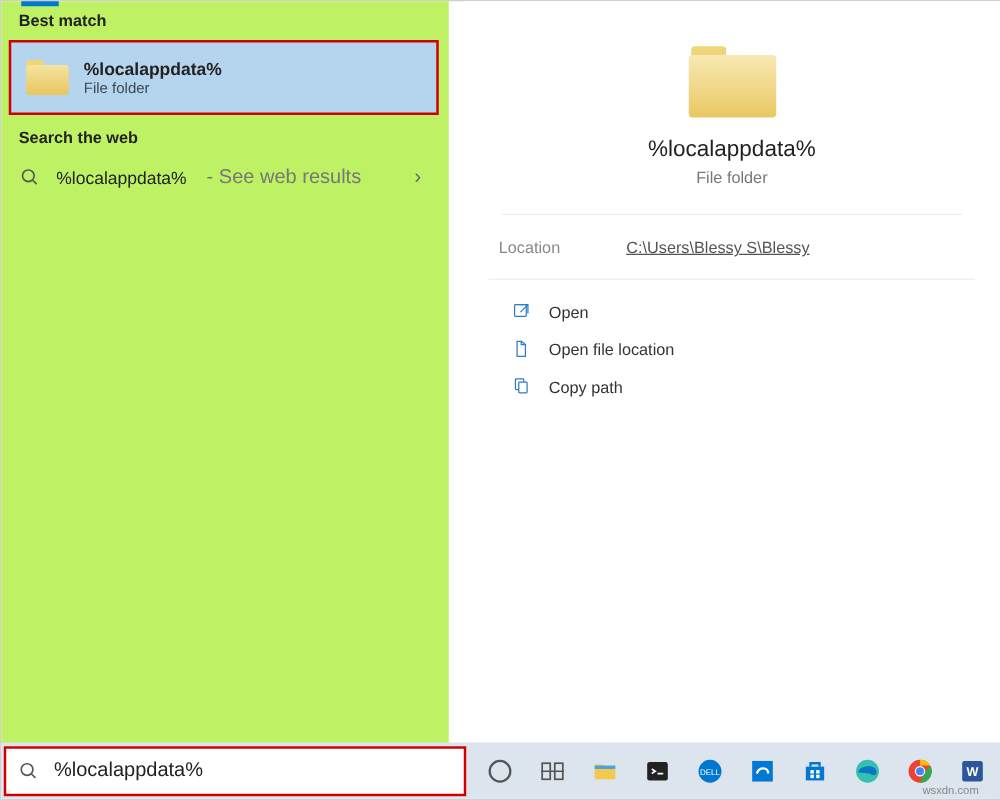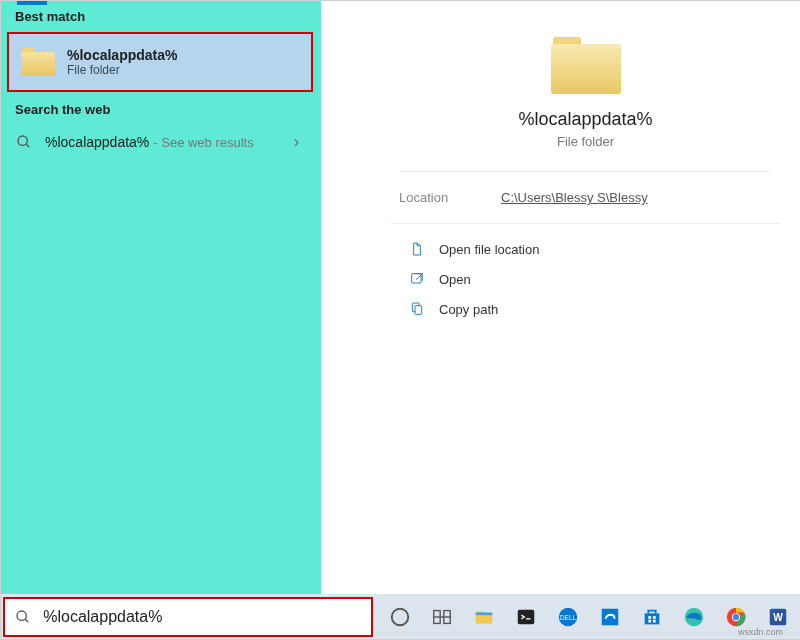--- a/index.html
+++ b/index.html
@@ -17,22 +17,22 @@
   .window {
     position: absolute;
     top: 0; left: 0;
     width: 800px; height: 640px;
     background: #fff;
     border: 1px solid #d0d0d0;
   }
   .left-pane {
     position: absolute;
     top: 0; left: 0;
-    width: 320px; height: 594px;
-    background: #5eead4;
+    width: 358px; height: 594px;
+    background: #bef264;
   }
   .right-pane {
     position: absolute;
     top: 0; left: 370px;
     width: 429px; height: 594px;
     background: #fff;
   }
   .accent-bar {
     position: absolute;
     top: 0; left: 16px;
@@ -85,21 +85,21 @@
     align-items: center;
     padding: 10px 14px;
   }
   .search-glyph {
     width: 18px; height: 18px;
     margin-right: 12px;
     display: flex; align-items: center; justify-content: center;
   }
   .search-glyph svg { width: 16px; height: 16px; stroke: #555; fill: none; stroke-width: 2; }
   .web-title { font-size: 14px; color: #222; }
-  .web-sub { font-size: 13px; color: #777; margin-left: 4px; }
+  .web-sub { font-size: 16px; color: #777; margin-left: 16px; }
   .chevron {
     margin-left: auto;
     margin-right: 8px;
     color: #666;
     font-size: 16px;
   }
   
   .preview-top {
     display: flex;
     flex-direction: column;
@@ -239,32 +239,32 @@
     </div>
 
     <div class="meta-row">
       <div class="meta-label">Location</div>
       <div class="meta-value">C:\Users\Blessy S\Blessy</div>
     </div>
 
     <div class="actions">
       <div class="action-item">
         <svg viewBox="0 0 24 24">
-            <path d="M7 3 h5 v4 h5 v14 h-10 z"></path>
-            <path d="M12 3 l5 4"></path>
-          </svg>
-        <span>Open file location</span>
-      </div>
-      <div class="action-item">
-        <svg viewBox="0 0 24 24">
             <rect x="4" y="4" width="14" height="14" rx="1"></rect>
             <path d="M10 4 L20 4 L20 14" stroke-linecap="round"></path>
             <line x1="20" y1="4" x2="11" y2="13"></line>
           </svg>
         <span>Open</span>
+      </div>
+      <div class="action-item">
+        <svg viewBox="0 0 24 24">
+            <path d="M7 3 h5 v4 h5 v14 h-10 z"></path>
+            <path d="M12 3 l5 4"></path>
+          </svg>
+        <span>Open file location</span>
       </div>
       <div class="action-item">
         <svg viewBox="0 0 24 24">
             <rect x="5" y="3" width="10" height="13" rx="1"></rect>
             <rect x="9" y="7" width="10" height="13" rx="1" fill="#fff"></rect>
           </svg>
         <span>Copy path</span>
       </div>
     </div>
   </div>

